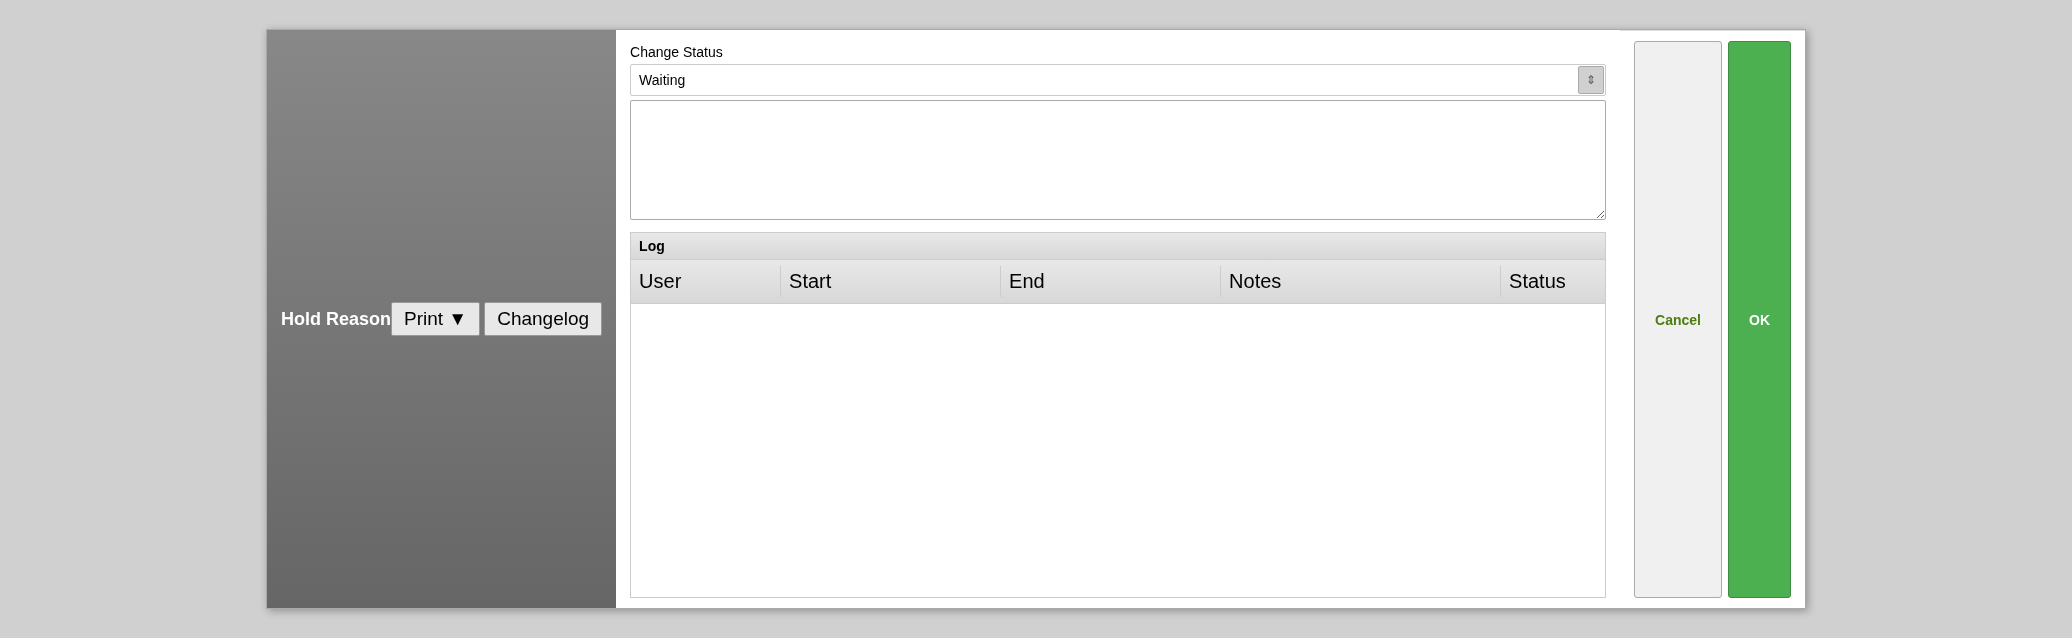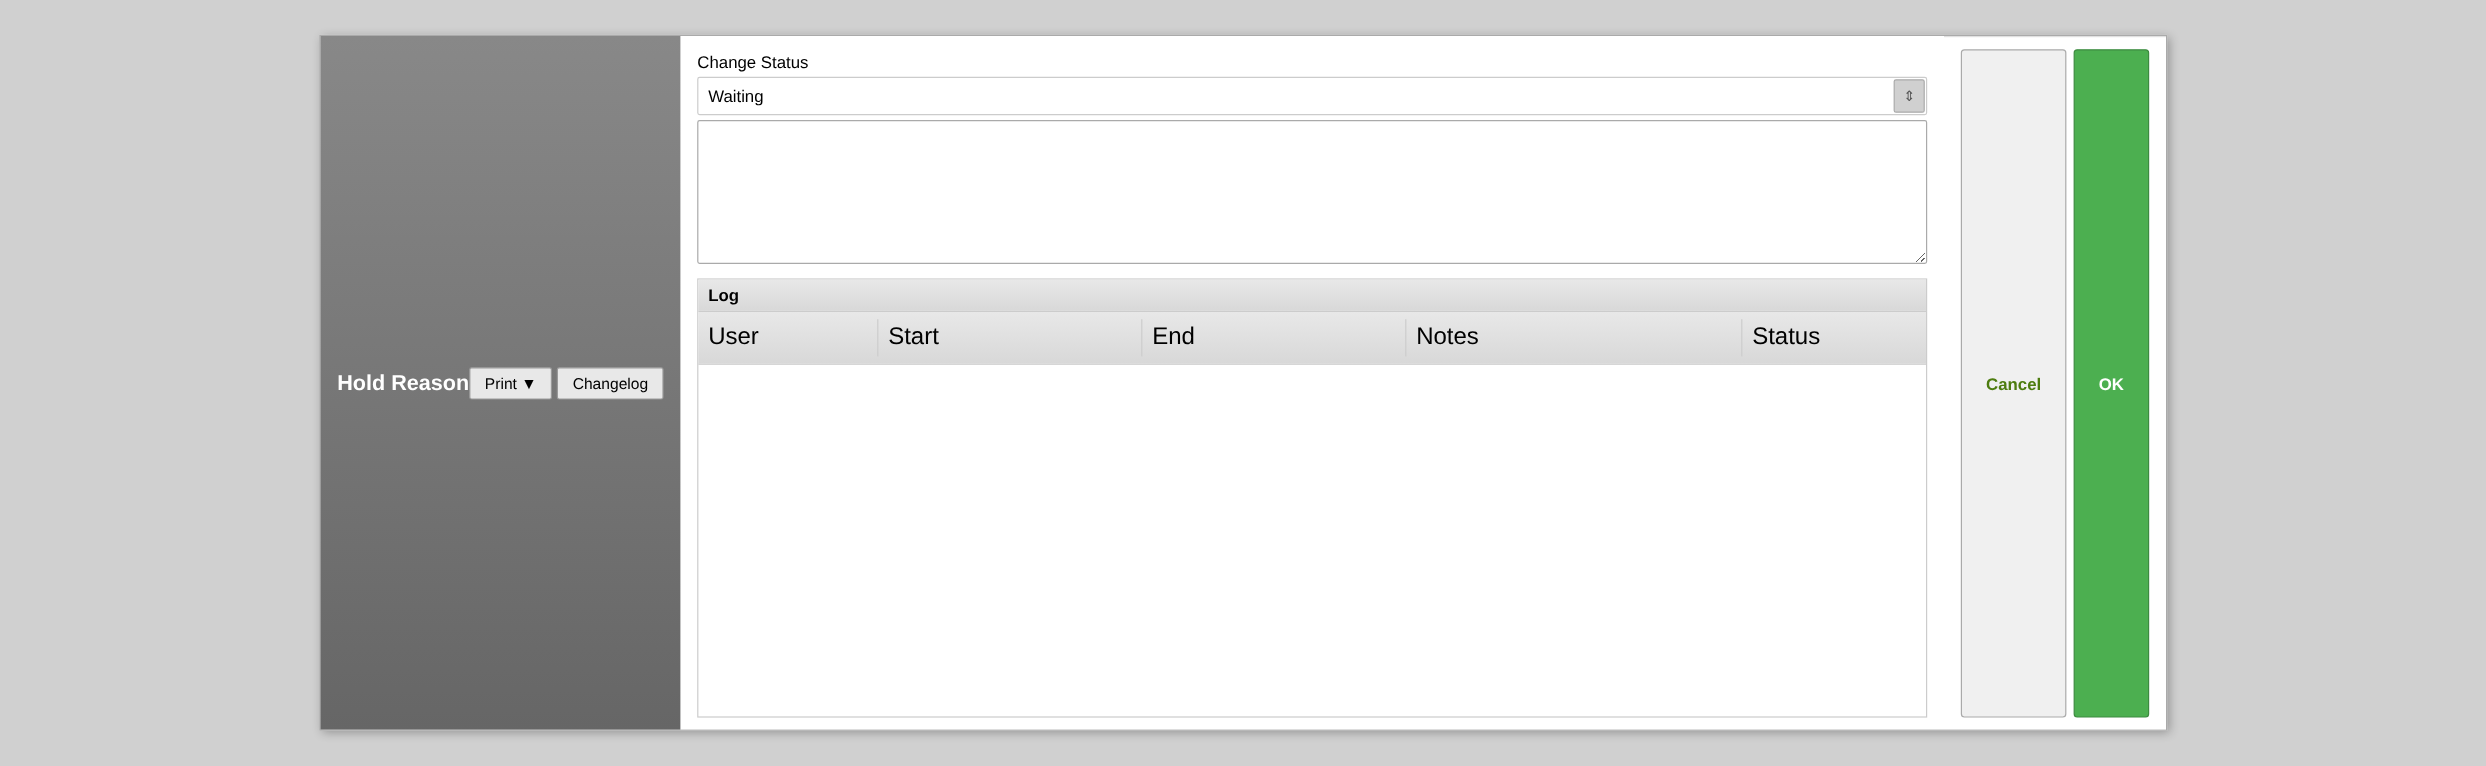--- a/index.html
+++ b/index.html
@@ -48,21 +48,21 @@
     .header-buttons {
       display: flex;
       gap: 4px;
     }
 
     .header-btn {
       background: #e8e8e8;
       border: 1px solid #999;
       padding: 5px 12px;
       cursor: pointer;
-      font-size: 13px;
+      font-size: 19px;
       border-radius: 2px;
       color: #000;
     }
 
     .print-btn {
       display: flex;
       align-items: center;
       gap: 4px;
     }
 

